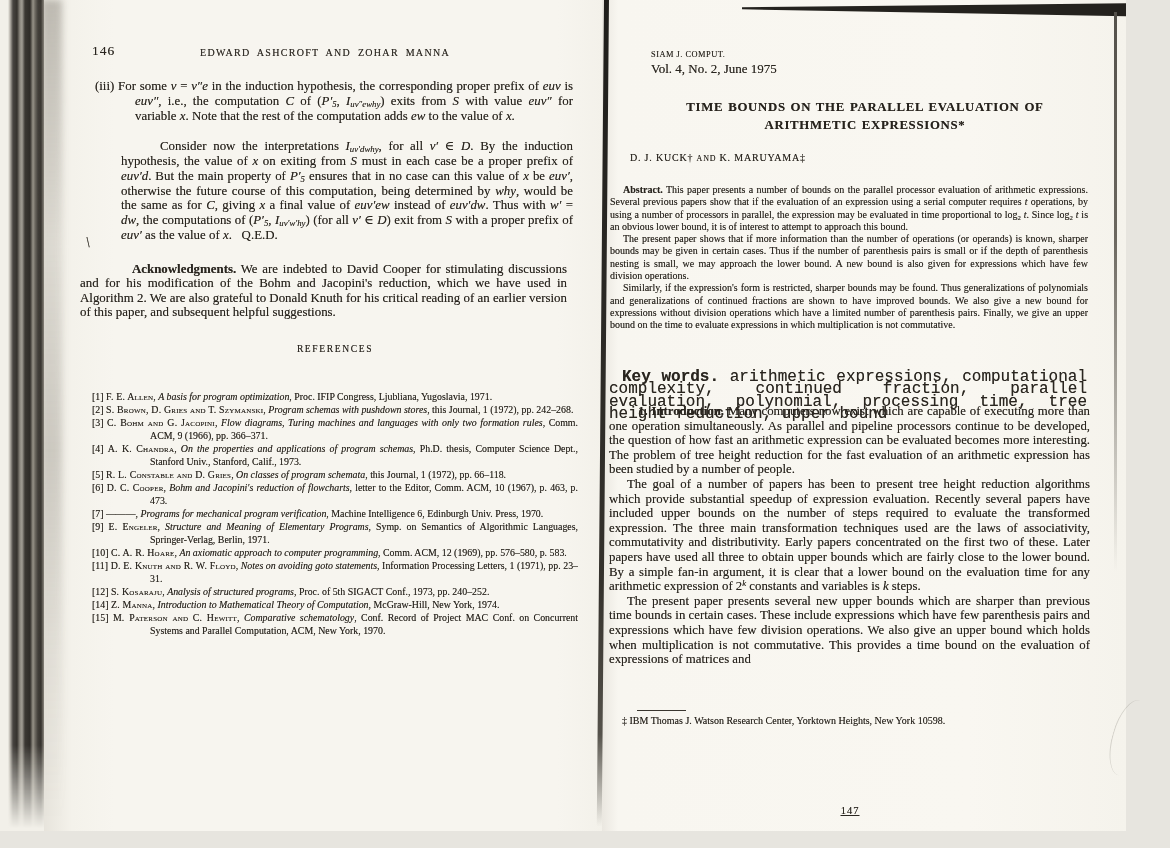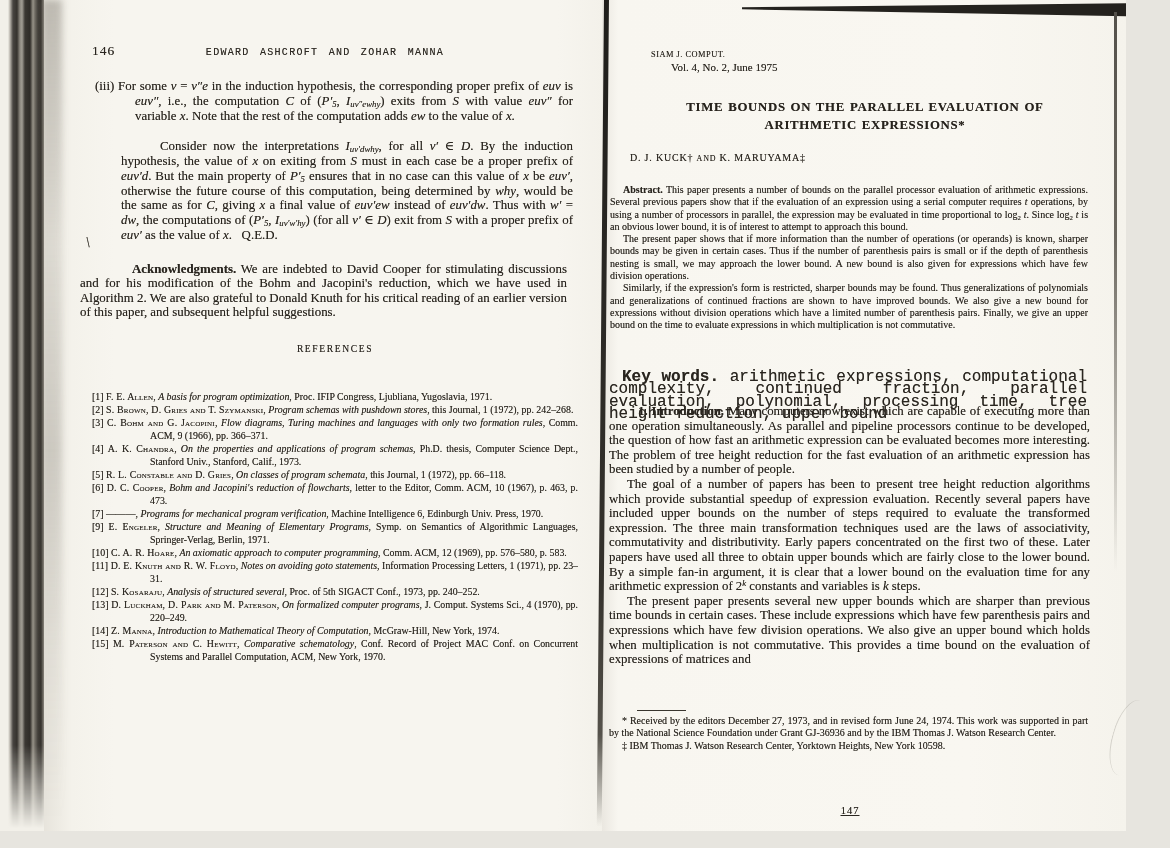--- a/index.html
+++ b/index.html
@@ -34,31 +34,31 @@
     border-left:1.5px solid rgba(95,90,80,.22);border-radius:50%/60%;transform:rotate(16deg);}
   .stray{position:absolute;left:86px;top:234px;font-size:15px;color:#3a362f;transform:rotate(6deg);}
   
   .t{position:absolute;}
   .just{text-align:justify;}
   sub{font-size:68%;vertical-align:-0.25em;line-height:0;}
   sup{font-size:68%;vertical-align:0.45em;line-height:0;}
   .sc{font-variant:small-caps;letter-spacing:.2px;}
   
   .pnum-left{left:92px;top:43px;font-size:13.5px;letter-spacing:1px;}
-  .run-head{left:95px;top:47px;width:460px;text-align:center;font-size:10px;letter-spacing:1.3px;word-spacing:3px;color:#2d2923;font-family:Liberation Mono, monospace;}
+  .run-head{left:95px;top:47px;width:460px;text-align:center;font-size:10px;letter-spacing:1.3px;word-spacing:3px;color:#2d2923;}
   .item3{left:95px;top:79px;width:478px;font-size:12.9px;line-height:14.9px;
     padding-left:40px;text-indent:-40px;box-sizing:border-box;}
   .para2{left:121px;top:139px;width:452px;font-size:12.9px;line-height:14.85px;text-indent:39px;}
   .ack{left:80px;top:262px;width:487px;font-size:12.9px;line-height:14.4px;text-indent:52px;}
   .refhead{left:95px;top:343px;width:480px;text-align:center;font-size:9.6px;letter-spacing:1.6px;}
   .reflist{left:90px;top:359px;width:488px;font-size:9.9px;line-height:13px;margin-top:31px;}
   .ref{padding-left:60px;text-indent:-58px;box-sizing:border-box;text-align:justify;}
   
   .j1{left:651px;top:50px;font-size:8.4px;letter-spacing:.5px;}
-  .j2{left:651px;top:61px;font-size:11px;margin-left:20px;}
+  .j2{left:651px;top:61px;font-size:13px;}
   .rtitle{left:630px;top:0;width:470px;text-align:center;font-weight:bold;font-size:12.8px;letter-spacing:.7px;word-spacing:1px;color:#26221c;}
   .title1{top:100px;}
   .title2{top:118px;}
   .authors{left:630px;top:152px;width:470px;text-align:left;font-size:10px;letter-spacing:.8px;}
   .and{font-size:8px;}
   .abstract{left:610px;top:184px;width:478px;font-size:10px;line-height:12.3px;}
   .abs-p{text-indent:13px;text-align:justify;}
   .keywords{left:609px;top:371px;width:478px;font-size:16px;line-height:12.3px;text-indent:13px;font-family:Liberation Mono, monospace;}
   .intro{left:609px;top:404px;width:481px;font-size:12.8px;line-height:14.6px;}
   .body-p{text-indent:18px;text-align:justify;}
@@ -99,22 +99,21 @@
       <div class="ref">[1] <span class="sc">F. E. Allen</span>, <i>A basis for program optimization</i>, Proc. IFIP Congress, Ljubliana, Yugoslavia, 1971.</div>
       <div class="ref">[2] <span class="sc">S. Brown, D. Gries and T. Szymanski</span>, <i>Program schemas with pushdown stores</i>, this Journal, 1 (1972), pp. 242–268.</div>
       <div class="ref">[3] <span class="sc">C. Bohm and G. Jacopini</span>, <i>Flow diagrams, Turing machines and languages with only two formation rules</i>, Comm. ACM, 9 (1966), pp. 366–371.</div>
       <div class="ref">[4] <span class="sc">A. K. Chandra</span>, <i>On the properties and applications of program schemas</i>, Ph.D. thesis, Computer Science Dept., Stanford Univ., Stanford, Calif., 1973.</div>
       <div class="ref">[5] <span class="sc">R. L. Constable and D. Gries</span>, <i>On classes of program schemata</i>, this Journal, 1 (1972), pp. 66–118.</div>
       <div class="ref">[6] <span class="sc">D. C. Cooper</span>, <i>Bohm and Jacopini's reduction of flowcharts</i>, letter to the Editor, Comm. ACM, 10 (1967), p. 463, p. 473.</div>
       <div class="ref">[7] ———, <i>Programs for mechanical program verification</i>, Machine Intelligence 6, Edinburgh Univ. Press, 1970.</div>
       <div class="ref">[9] <span class="sc">E. Engeler</span>, <i>Structure and Meaning of Elementary Programs</i>, Symp. on Semantics of Algorithmic Languages, Springer-Verlag, Berlin, 1971.</div>
       <div class="ref">[10] <span class="sc">C. A. R. Hoare</span>, <i>An axiomatic approach to computer programming</i>, Comm. ACM, 12 (1969), pp. 576–580, p. 583.</div>
       <div class="ref">[11] <span class="sc">D. E. Knuth and R. W. Floyd</span>, <i>Notes on avoiding goto statements</i>, Information Processing Letters, 1 (1971), pp. 23–31.</div>
-      <div class="ref">[12] <span class="sc">S. Kosaraju</span>, <i>Analysis of structured several</i>, Proc. of 5th SIGACT Conf., 1973, pp. 240–252.</div>
-      <div class="ref">[13] <span class="sc">D. Luckham, D. Park and M. Paterson</span>, <i>On formalized computer programs</i>, J. Comput. Systems Sci., 4 (1970), pp. 220–249.</div>
+      <div class="ref">[12] <span class="sc">S. Kosaraju</span>, <i>Analysis of structured programs</i>, Proc. of 5th SIGACT Conf., 1973, pp. 240–252.</div>
       <div class="ref">[14] <span class="sc">Z. Manna</span>, <i>Introduction to Mathematical Theory of Computation</i>, McGraw-Hill, New York, 1974.</div>
       <div class="ref">[15] <span class="sc">M. Paterson and C. Hewitt</span>, <i>Comparative schematology</i>, Conf. Record of Project MAC Conf. on Concurrent Systems and Parallel Computation, ACM, New York, 1970.</div>
     </div>
 
   <div class="t j1">SIAM J. COMPUT.</div>
   <div class="t j2">Vol. 4, No. 2, June 1975</div>
 
   <div class="t rtitle title1">TIME BOUNDS ON THE PARALLEL EVALUATION OF</div>
   <div class="t rtitle title2">ARITHMETIC EXPRESSIONS*</div>
 
@@ -130,19 +129,18 @@
 
   <div class="t intro">
       <div class="body-p"><b>1. Introduction.</b> Many computers now exist which are capable of executing more than one operation simultaneously. As parallel and pipeline processors continue to be developed, the question of how fast an arithmetic expression can be evaluated becomes more interesting. The problem of tree height reduction for the fast evaluation of an arithmetic expression has been studied by a number of people.</div>
       <div class="body-p">The goal of a number of papers has been to present tree height reduction algorithms which provide substantial speedup of expression evaluation. Recently several papers have included upper bounds on the number of steps required to evaluate the transformed expression. The three main transformation techniques used are the laws of associativity, commutativity and distributivity. Early papers concentrated on the first two of these. Later papers have used all three to obtain upper bounds which are fairly close to the lower bound. By a simple fan-in argument, it is clear that a lower bound on the evaluation time for any arithmetic expression of 2<sup><i>k</i></sup> constants and variables is <i>k</i> steps.</div>
       <div class="body-p">The present paper presents several new upper bounds which are sharper than previous time bounds in certain cases. These include expressions which have few parenthesis pairs and expressions which have few division operations. We also give an upper bound which holds when multiplication is not commutative. This provides a time bound on the evaluation of expressions of matrices and</div>
     </div>
 
   <div class="t fnrule"></div>
 
   <div class="t footnotes">
-      <div class="fn">* Received by the editors December 27, 1973, and in revised form June 24, 1974. This work was supported in part by the National Science Foundation under Grant GJ-36936 and by the IBM Thomas J. Watson Research Center.</div>
       <div class="fn">‡ IBM Thomas J. Watson Research Center, Yorktown Heights, New York 10598.</div>
     </div>
 
   <div class="t pnum-right">147</div>
 
 </div>
 
 </body></html>

